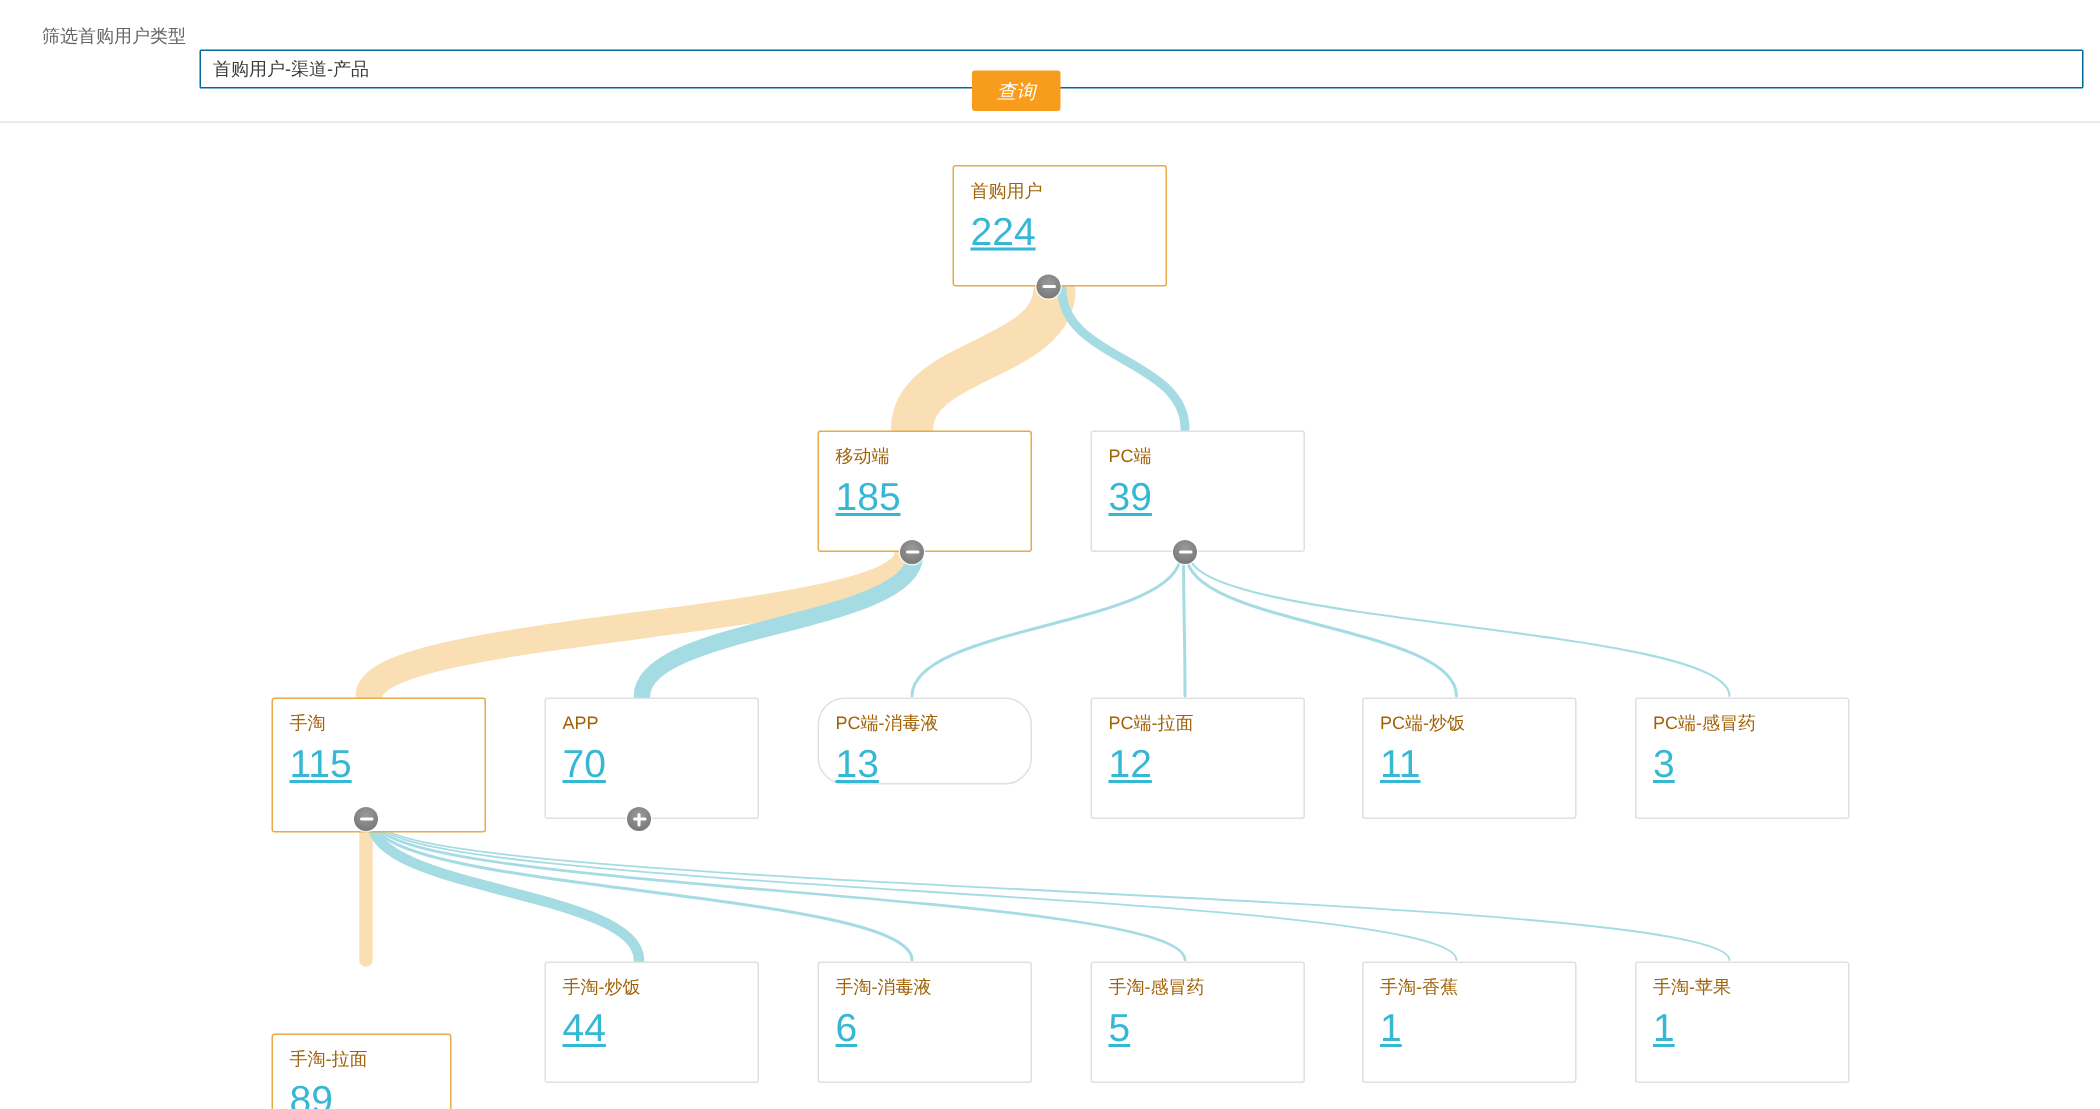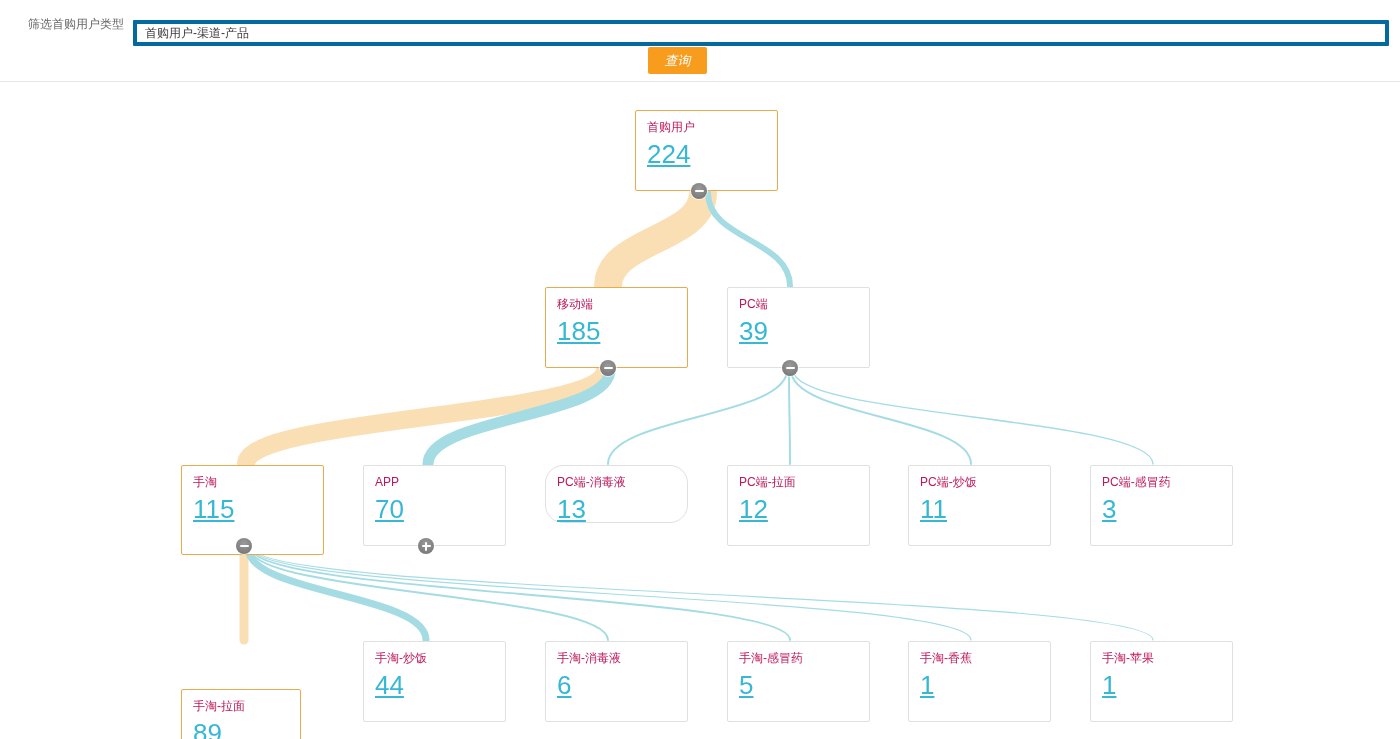--- a/index.html
+++ b/index.html
@@ -23,23 +23,23 @@
     position: absolute; left: 0; top: 10px;
     width: 1400px; height: 28px;
   }
   #filter-label {
     position: absolute; left: 28px; top: 6px;
     font-size: 12px; color: #666;
     line-height: 16px;
     white-space: nowrap;
   }
   #filter-input {
-    position: absolute; left: 133px; top: 10px;
+    position: absolute; left: 133px; top: 23px;
     width: 1256px; height: 26px;
-    border: 4px solid #0369a1;
+    border: 1px solid #0369a1;
     background: #fff;
     font-size: 12px; color: #3a3a3a;
     padding: 0 8px;
     font-family: "Liberation Sans", "DejaVu Sans", sans-serif;
     border-radius: 1px;
     outline: none;
   }
   #query-button {
     position: absolute; left: 648px; top: 47px;
     width: 59px; height: 27px;
@@ -71,21 +71,21 @@
   .node {
     position: absolute;
     background: #fff;
     border: 1px solid #e0e0e0;
     border-radius: 2px;
     overflow: visible;
   }
   .node.highlight { border-color: #e8ab4b; }
   .node-label {
     position: absolute; left: 11px; top: 8px;
-    font-size: 12px; color: #be185d;
+    font-size: 12px; color: #a16207;
     line-height: 16px;
     white-space: nowrap;
   }
   .node-value {
     position: absolute; left: 11px; top: 28px;
     font-size: 26px; color: #36b8d4;
     line-height: 30px;
     font-weight: 400;
     white-space: nowrap;
     text-decoration: underline;

